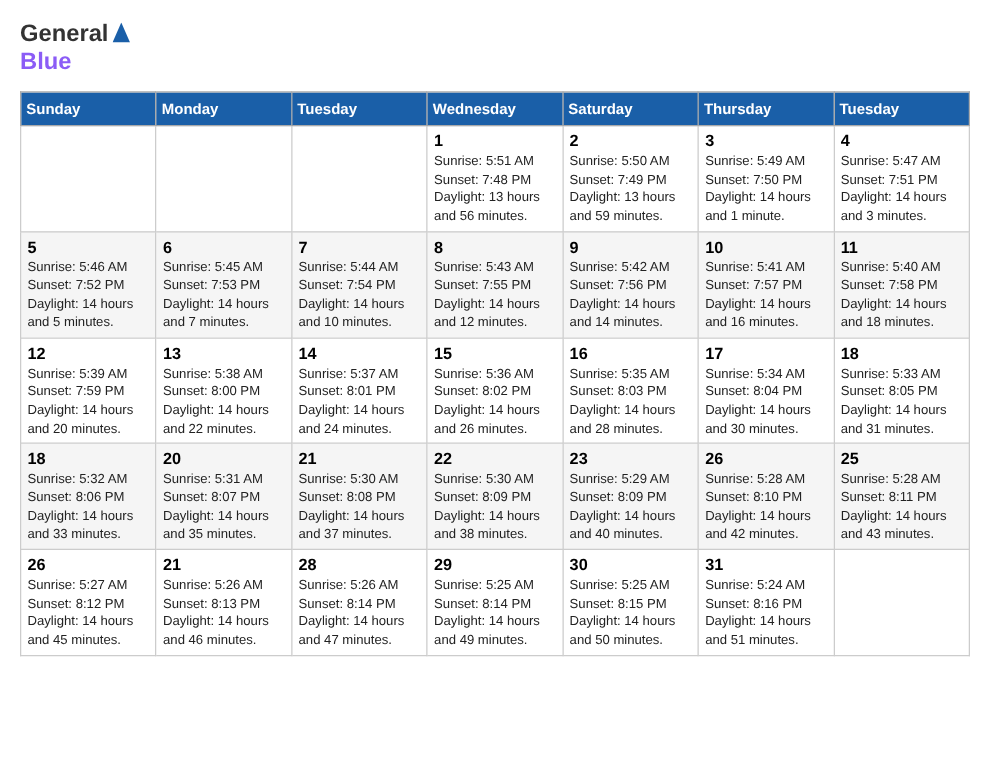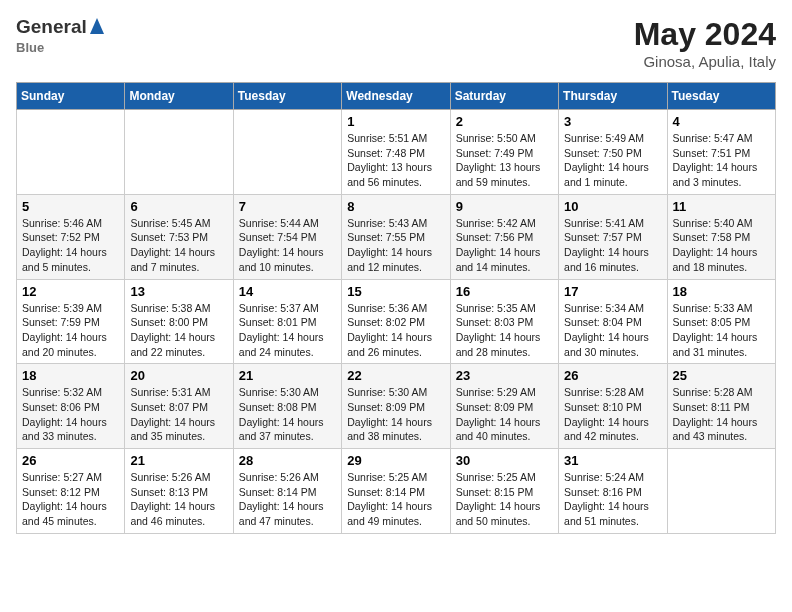--- a/index.html
+++ b/index.html
@@ -76,26 +76,22 @@
   <div class="logo">
     <div class="logo-row">
       <span style="font-size:19px;font-weight:bold;color:#333;">General</span>
       <span style="display:inline-block;margin-left:3px;margin-top:2px;">
         <svg width="14" height="16" viewBox="0 0 14 16">
             <polygon points="7,0 14,16 0,16" fill="#1a5fa8"></polygon>
           </svg>
       </span>
     </div>
     <div>
-      <span style="font-size:13px;font-weight:bold;color:#737373;">Blue</span>
+      <span style="font-size:19px;font-weight:bold;color:#8b5cf6;">Blue</span>
     </div>
-  </div>
-  <div class="title-block">
-    <div style="font-size:32px;font-weight:bold;color:#222;">May 2024</div>
-    <div style="font-size:15px;color:#555;">Ginosa, Apulia, Italy</div>
   </div>
 </div>
 
 <table class="calendar">
   <thead>
     <tr id="dow-row">
         <th>Sunday</th>
         <th>Monday</th>
         <th>Tuesday</th>
         <th>Wednesday</th>

